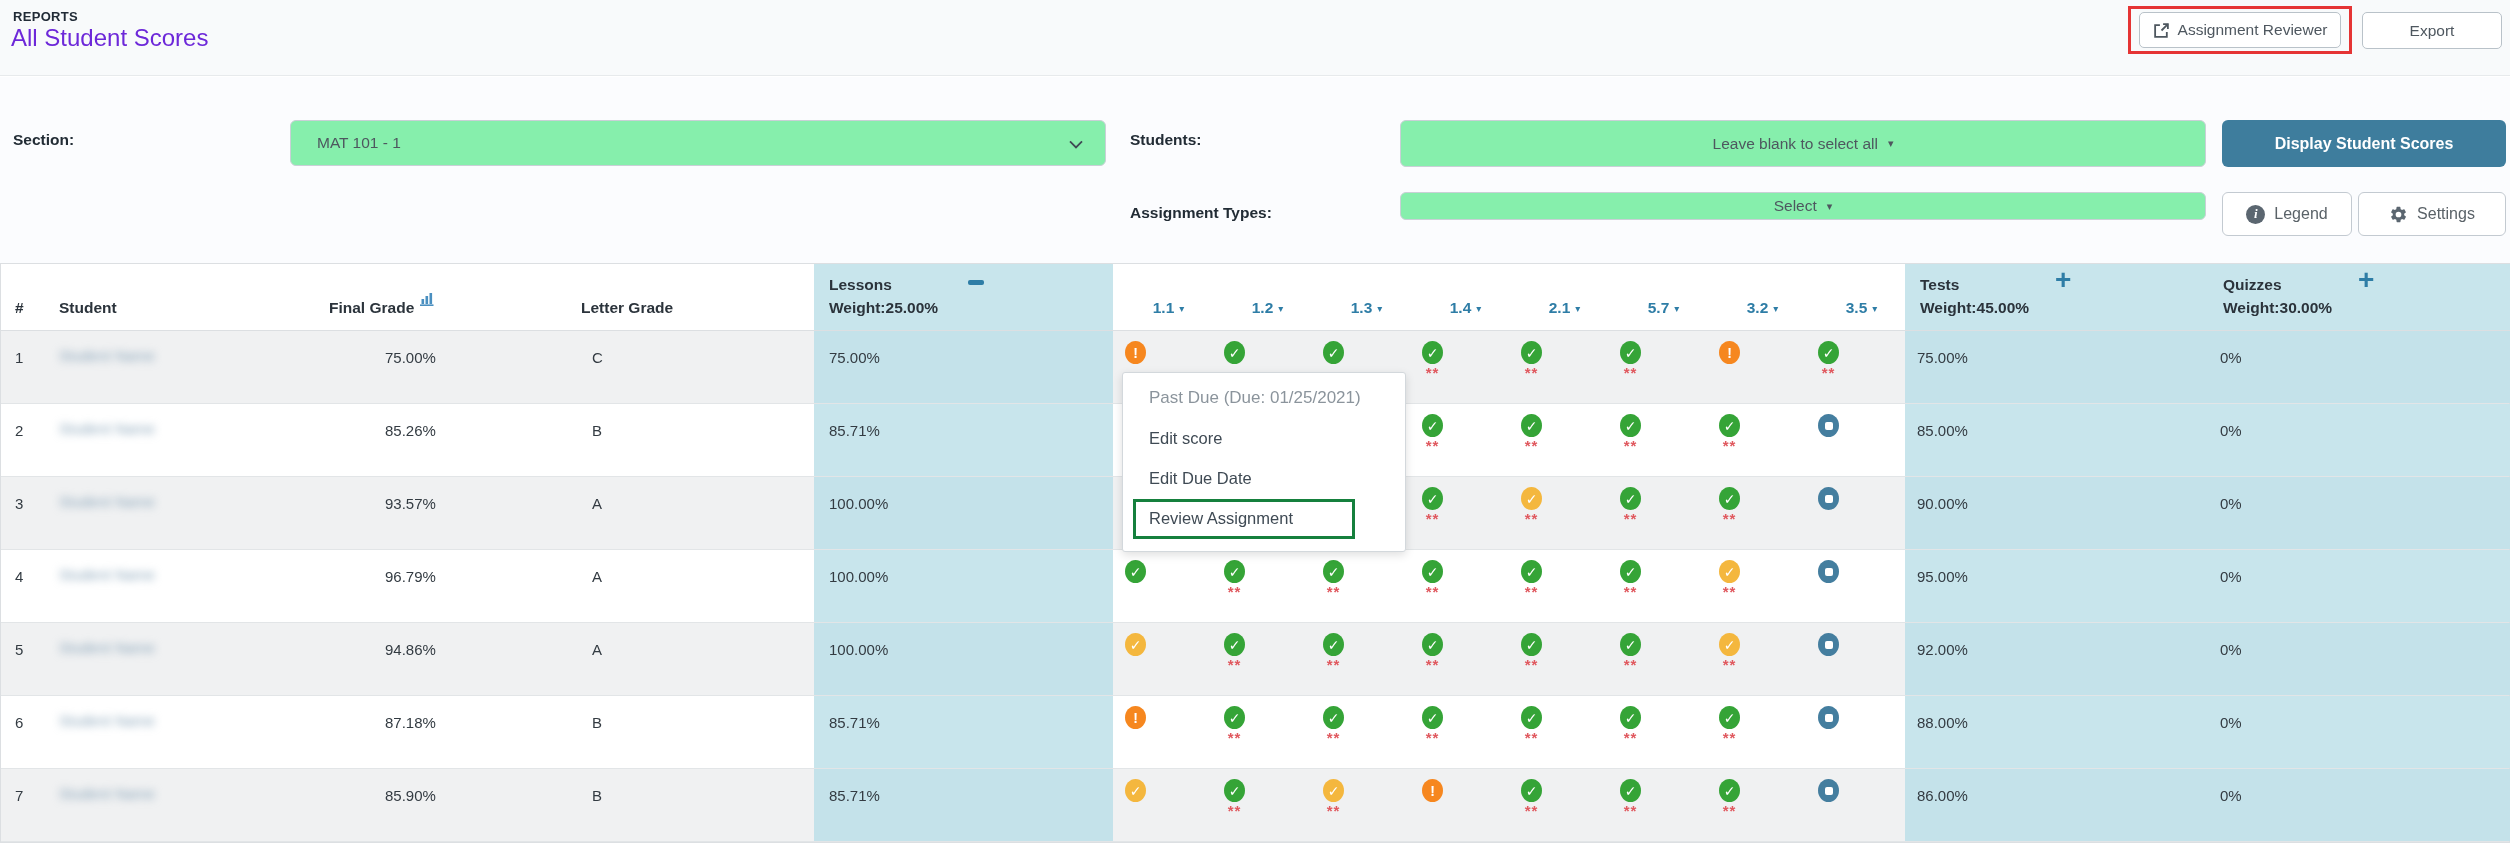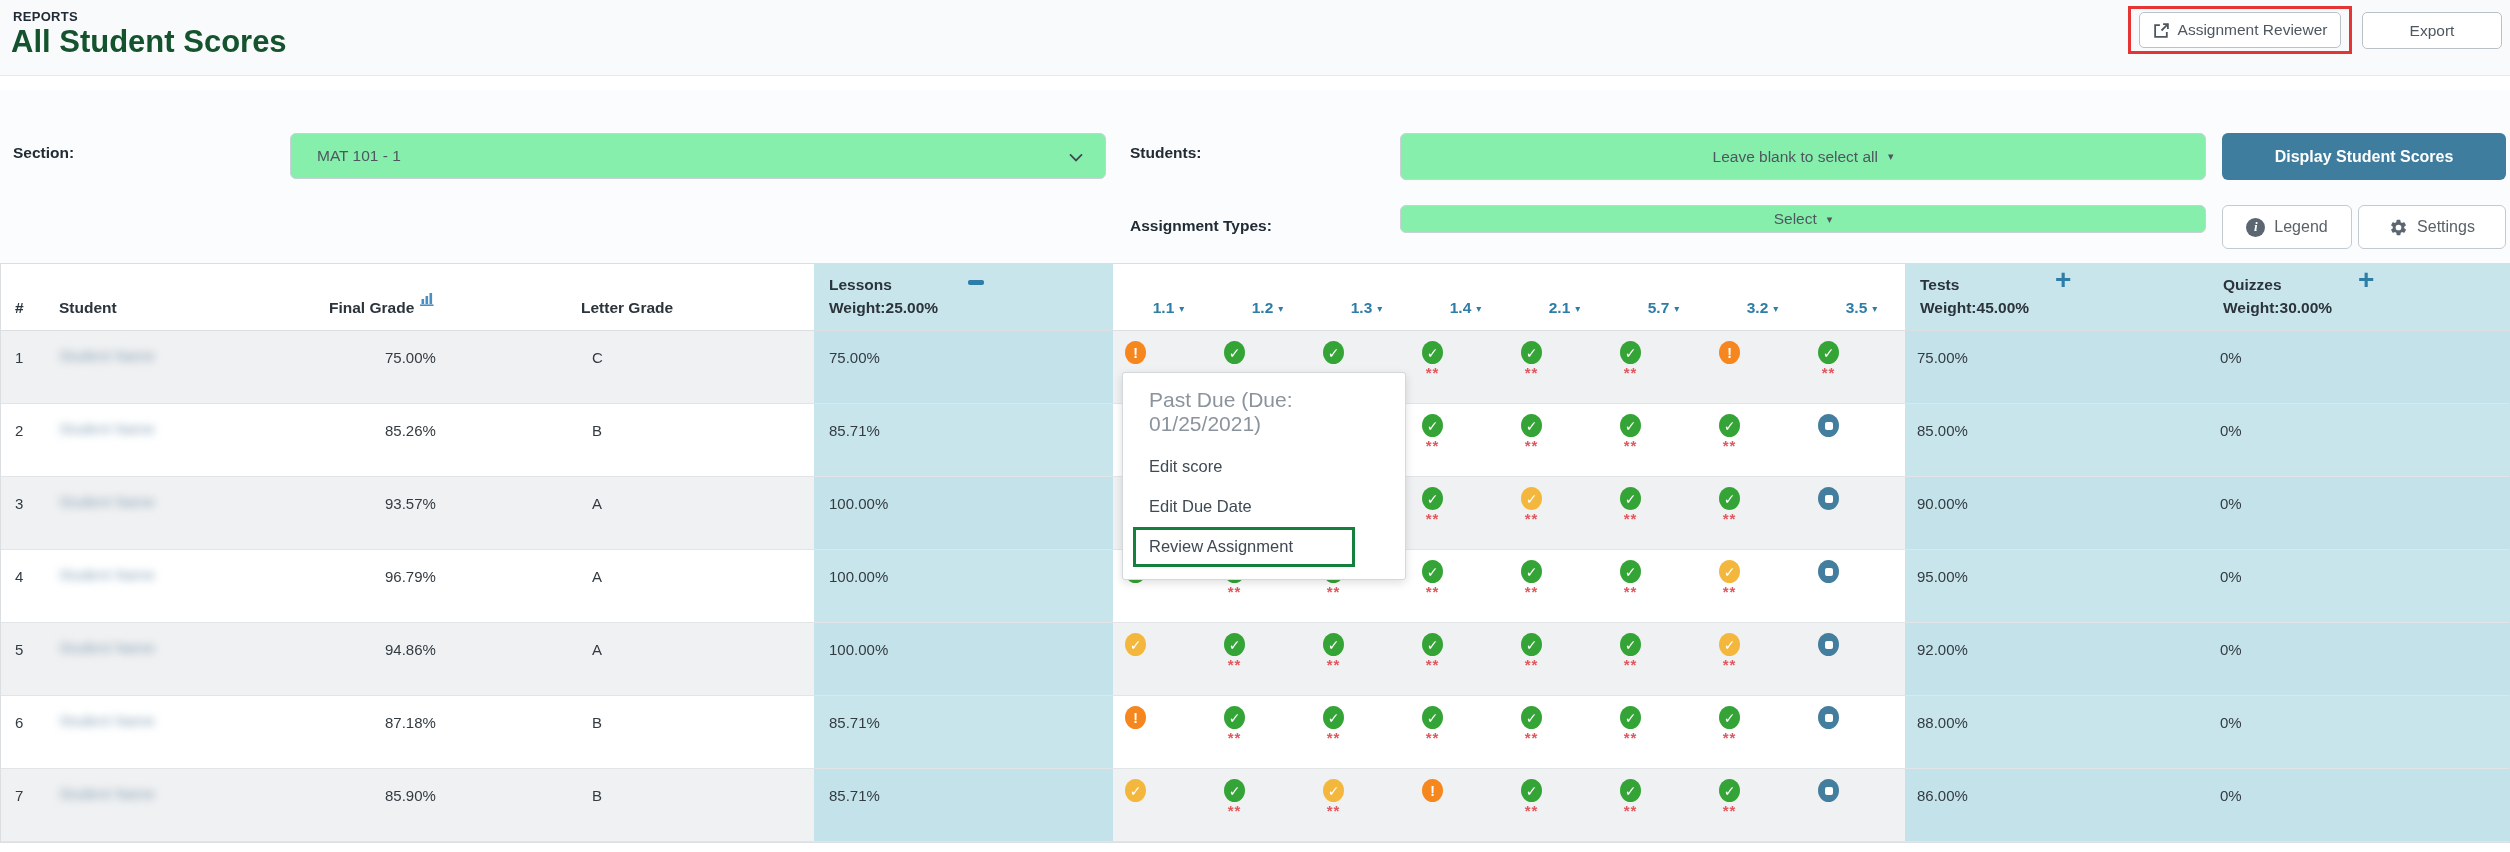--- a/index.html
+++ b/index.html
@@ -11,35 +11,35 @@
     color: #2e3742;
     overflow: hidden;
   }
 
   
   .topbar {
     position: absolute; top: 0; left: 0; width: 2510px; height: 76px;
     background: #f8fafb; border-bottom: 1px solid #e7eaec;
   }
   .eyebrow { position: absolute; top: 9px; left: 13px; font-size: 13px; font-weight: 700; letter-spacing: .3px; color: #212b36; }
-  .page-title { position: absolute; top: 24px; left: 11px; font-size: 31px; font-weight: 700; color: #14532d; }
+  .page-title { position: absolute; top: 24px; left: 11px; font-size: 24px; font-weight: 400; color: #6d28d9; }
 
   .red-frame-btn {
     position: absolute; top: 6px; left: 2128px; width: 224px; height: 48px;
     border: 3px solid #e53434; display: flex; align-items: center; justify-content: center;
   }
   .ghost-btn {
     background: #fff; border: 1px solid #b9c2c9; border-radius: 5px; color: #4e575f;
     font-size: 15.5px; height: 36px; padding: 0 13px; display: inline-flex; align-items: center; gap: 8px;
     font-family: inherit; cursor: pointer; white-space: nowrap;
   }
   .export-btn { position: absolute; top: 12px; left: 2362px; width: 140px; height: 37px; justify-content: center; display: inline-flex; }
 
   
-  .filters { position: absolute; top: 90px; left: 0; width: 2510px; height: 186px; background: #fbfcfe; }
+  .filters { position: absolute; top: 77px; left: 0; width: 2510px; height: 186px; background: #fbfcfe; }
   .flabel { position: absolute; font-size: 15.5px; font-weight: 700; color: #222c35; }
   .select-box {
     position: absolute; background: #86efac; border: 1px solid #c9d0d6; border-radius: 6px;
     display: flex; align-items: center; font-size: 15.5px; color: #4e575f; cursor: pointer;
   }
   .select-box .chev { position: absolute; right: 22px; top: 50%; transform: translateY(-42%); }
   .sel-text-left { padding-left: 26px; }
   .sel-text-center { justify-content: center; gap: 10px; }
   .caret { font-size: 11px; color: #4e575f; }
   .primary-btn {
@@ -98,21 +98,21 @@
   .ic-stop-blue { background: #447e9f; }
   .stop-sq { width: 8px; height: 8px; border-radius: 2px; background: #fff; }
   .stars { margin-top: 3px; color: #e0595f; font-weight: 700; font-size: 15px; letter-spacing: 1px; line-height: 12px; }
 
   
   .ctx-menu {
     position: absolute; left: 1122px; top: 372px; width: 284px; background: #fff;
     border: 1px solid #d3d8dc; border-radius: 3px; box-shadow: 0 3px 10px rgba(0,0,0,.13);
     padding: 6px 0 12px; z-index: 10;
   }
-  .ctx-status { padding: 9px 10px 11px 26px; color: #8b949c; font-size: 21px; }
+  .ctx-status { padding: 9px 10px 11px 26px; color: #8b949c; font-size: 17px; }
   .ctx-item { padding: 10px 10px 11px 26px; color: #3f4a54; font-size: 16.5px; cursor: pointer; }
   .red-frame-item { margin: 0 0 0 10px; width: 222px; border: 3px solid #15803d; }
   .ctx-item-framed { padding: 7px 8px 8px 13px; }
 </style>
 </head>
 <body>
 
 <div class="topbar">
   <div class="eyebrow">REPORTS</div>
   <div class="page-title">All Student Scores</div>

